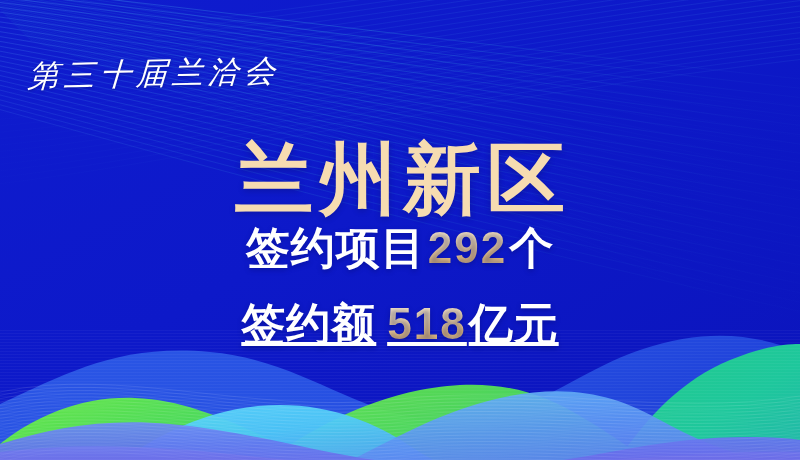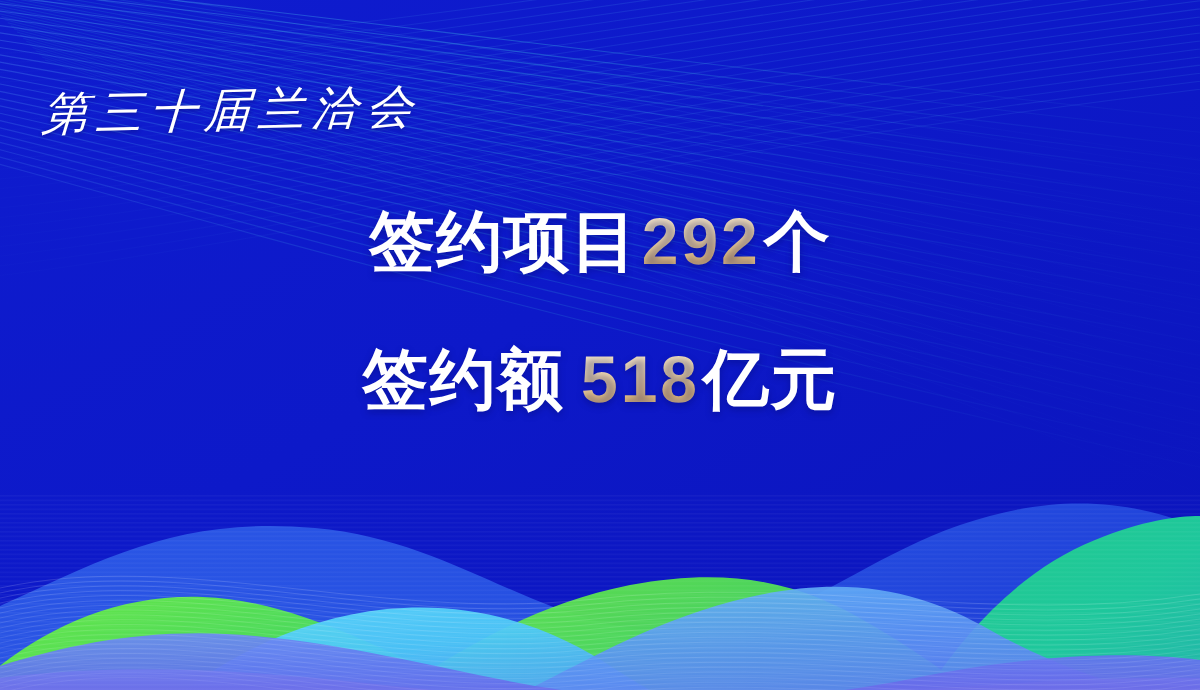--- a/index.html
+++ b/index.html
@@ -68,21 +68,22 @@
   .stat-line {
     font-size: 44px;
     line-height: 52px;
     font-weight: 700;
     color: #ffffff;
     letter-spacing: 1px;
     text-shadow: 0 2px 5px rgba(0, 8, 90, 0.35);
     white-space: nowrap;
   }
   .stat-line.second {
-    margin-top: 40px;
+    margin-top: 24px;
+    text-decoration: underline;
   }
   .stat-number {
     background: linear-gradient(175deg, #fdf1dc 0%, #f7e0b4 38%, #e8bf7d 72%, #f3d7a4 100%);
     -webkit-background-clip: text;
     background-clip: text;
     color: transparent;
     -webkit-text-fill-color: transparent;
     font-weight: 700;
     letter-spacing: 2px;
     padding: 0 2px;
@@ -306,20 +307,21 @@
         <path d="M0,455.3 C120,423.9 250,477.3 390,463.3 C540,445.3 660,481.3 800,459.3" stroke-width="0.55" stroke-opacity="0.10"></path>
         <path d="M0,458.7 C120,427.0 250,480.7 390,466.7 C540,448.7 660,484.7 800,462.7" stroke-width="0.55" stroke-opacity="0.09"></path>
         <path d="M0,462.0 C120,430.0 250,484.0 390,470.0 C540,452.0 660,488.0 800,466.0" stroke-width="0.55" stroke-opacity="0.09"></path>
       </g>
   </svg>
 
   <div id="content">
     <div class="event-badge">第三十届兰洽会</div>
 
     <div class="headline-block">
+      <div class="main-title">兰州新区</div>
 
       <div class="stat-line">
         <span>签约项目</span><span class="stat-number">292</span><span>个</span>
       </div>
 
       <div class="stat-line second">
         <span>签约额</span><span class="stat-gap"></span><span class="stat-number">518</span><span>亿元</span>
       </div>
     </div>
   </div>

